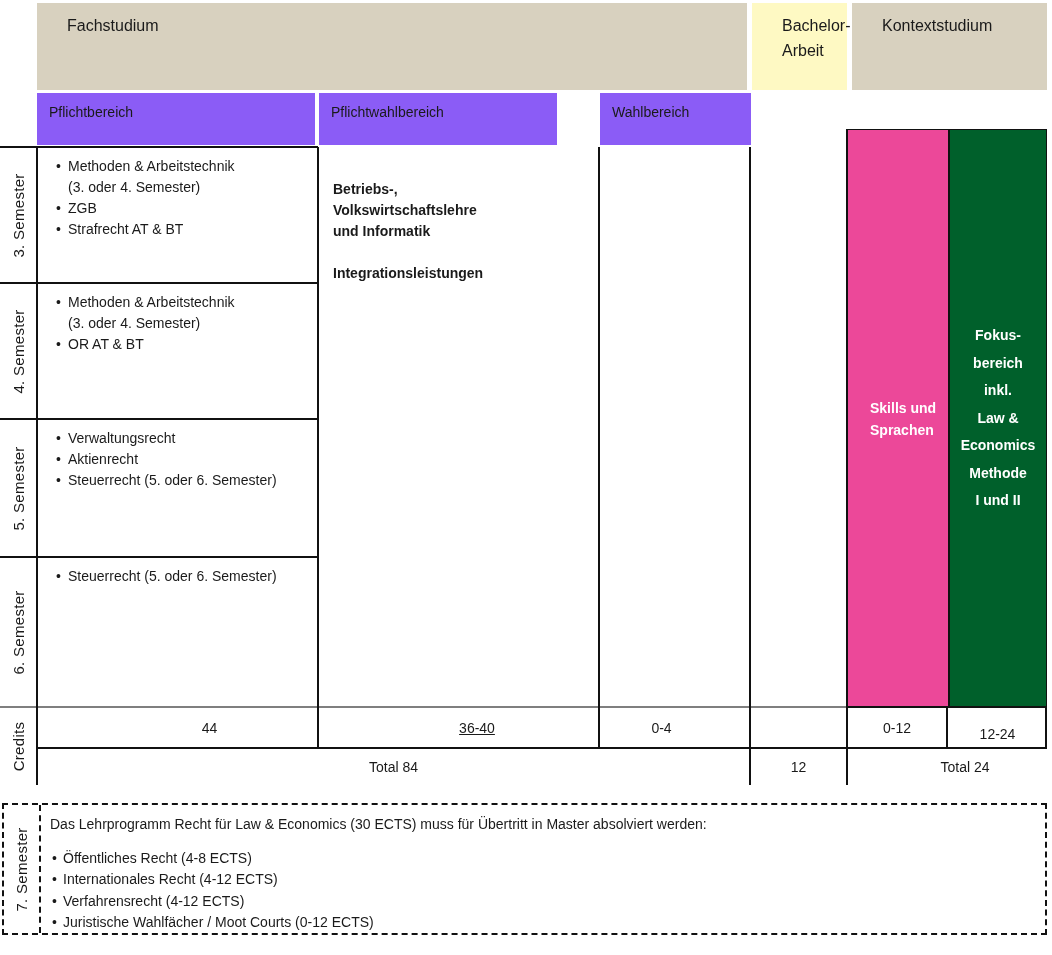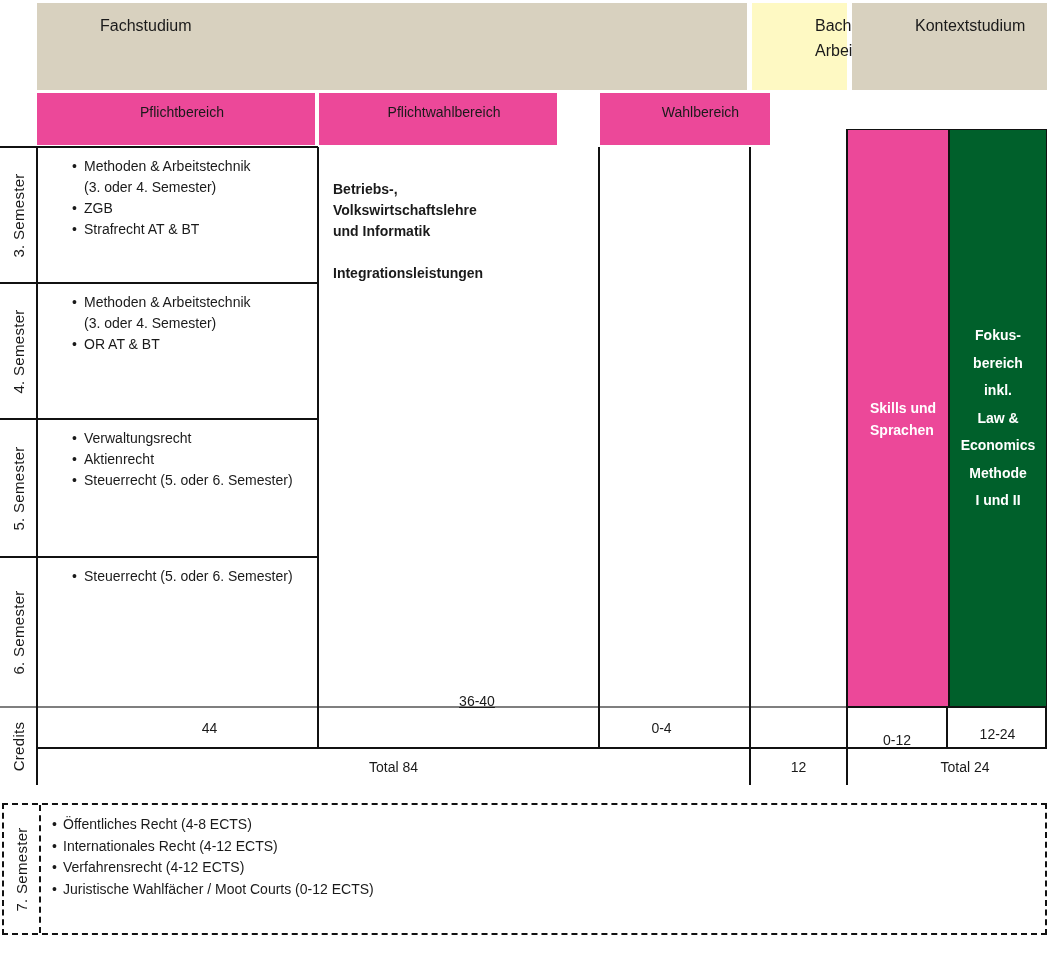--- a/index.html
+++ b/index.html
@@ -4,32 +4,32 @@
 <style>
   html,body{margin:0;padding:0;background:#fff;}
   #canvas{
     position:relative;width:1052px;height:955px;background:#fff;
     font-family:"Liberation Sans",sans-serif;color:#1a1a1a;overflow:hidden;
   }
   .abs{position:absolute;}
   
   .hdr{background:#d8d1bf;font-size:16px;}
   .hdr-light{background:#fef9c3;}
-  .hdr .pad, .hdr-light .pad{padding:10px 0 0 30px;line-height:25px;margin-left:33px;}
-  .subhdr{background:#ec4899;font-size:14px;text-align:center;}
+  .hdr .pad, .hdr-light .pad{padding:10px 0 0 30px;line-height:25px;}
+  .subhdr{background:#8b5cf6;font-size:14px;}
   .subhdr .pad{padding:11px 0 0 12px;}
   
   .hline{background:#111;height:2px;}
   .hline-gray{background:#7f7f7f;height:2px;}
   .vline{background:#111;width:2px;}
   
   .vlabel{display:flex;align-items:center;justify-content:center;font-size:15px;}
   .vlabel span{transform:rotate(-90deg);white-space:nowrap;letter-spacing:0.3px;}
   
-  .cell{font-size:14px;line-height:21px;padding:9px 6px 0 10px;box-sizing:border-box;margin-left:16px;}
+  .cell{font-size:14px;line-height:21px;padding:9px 6px 0 10px;box-sizing:border-box;}
   .li{position:relative;padding-left:21px;}
   .li::before{content:"\2022";position:absolute;left:9px;}
   .li.cont::before{content:"";}
   .pw{font-weight:bold;font-size:14px;line-height:21px;padding:32px 0 0 15px;}
   .pwgroup{margin-bottom:21px;}
   
   .greens{display:flex;box-sizing:border-box;}
   .gcol{box-sizing:border-box;color:#fff;font-weight:bold;font-size:14px;
         display:flex;flex-direction:column;justify-content:center;border-top:1px solid #111;margin-top:36px;}
   .gcol.skills{width:102px;background:#ec4899;border-left:2px solid #111;
@@ -63,21 +63,21 @@
   <div class="abs hdr" style="left:852px;top:3px;width:195px;height:87px;">
     <div class="pad">Kontextstudium</div>
   </div>
 
   <div class="abs subhdr" style="left:37px;top:93px;width:278px;height:52px;">
     <div class="pad">Pflichtbereich</div>
   </div>
   <div class="abs subhdr" style="left:319px;top:93px;width:238px;height:52px;">
     <div class="pad">Pflichtwahlbereich</div>
   </div>
-  <div class="abs subhdr" style="left:600px;top:93px;width:151px;height:52px;padding-left:19px;">
+  <div class="abs subhdr" style="left:600px;top:93px;width:151px;height:52px;">
     <div class="pad">Wahlbereich</div>
   </div>
 
   <div class="abs greens" style="left:846px;top:93px;width:201px;height:614px;">
     <div class="gcol skills">
       <div>Skills und</div>
       <div>Sprachen</div>
     </div>
     <div class="gcol fokus">
       <div>Fokus-</div>
@@ -147,35 +147,36 @@
   <div class="abs vline" style="left:598px;top:147px;height:601px;"></div>
   <div class="abs vline" style="left:749px;top:147px;height:638px;"></div>
   <div class="abs vline" style="left:846px;top:707px;height:78px;"></div>
   <div class="abs vline" style="left:946px;top:707px;height:41px;"></div>
   <div class="abs vline" style="left:1045px;top:707px;height:41px;"></div>
 
   <div class="abs vlabel" style="left:0;top:707px;width:37px;height:78px;">
     <span>Credits</span>
   </div>
   <div class="abs num" style="left:37px;top:707px;width:281px;height:41px;padding-left:32px;">44</div>
-  <div class="abs num" style="left:318px;top:680px;width:318px;height:41px;text-decoration:underline;">36-40</div>
+  <div class="abs num" style="left:318px;top:707px;width:318px;height:41px;text-decoration:underline;">36-40</div>
   <div class="abs num" style="left:599px;top:707px;width:125px;height:41px;">0-4</div>
-  <div class="abs num" style="left:847px;top:707px;width:100px;height:41px;margin-top:12px;">0-12</div>
+  <div class="abs num" style="left:847px;top:707px;width:100px;height:41px;">0-12</div>
   <div class="abs num" style="left:948px;top:707px;width:99px;height:54px;">12-24</div>
 
   <div class="abs num" style="left:37px;top:748px;width:713px;height:37px;">Total 84</div>
   <div class="abs num" style="left:750px;top:748px;width:97px;height:37px;">12</div>
   <div class="abs num" style="left:865px;top:748px;width:200px;height:37px;">Total 24</div>
 
   <div class="abs dashbox" style="left:2px;top:803px;width:1045px;height:132px;">
     <div class="abs dashsep" style="left:35px;top:0;height:128px;"></div>
     <div class="abs vlabel" style="left:0;top:0;width:35px;height:128px;">
       <span>7. Semester</span>
     </div>
     <div class="abs box7" style="left:46px;top:9px;width:980px;">
+      <div class="intro">Das Lehrprogramm Recht für Law &amp; Economics (30 ECTS) muss für Übertritt in Master absolviert werden:</div>
       <div class="li7">Öffentliches Recht (4-8 ECTS)</div>
       <div class="li7">Internationales Recht (4-12 ECTS)</div>
       <div class="li7">Verfahrensrecht (4-12 ECTS)</div>
       <div class="li7">Juristische Wahlfächer / Moot Courts (0-12 ECTS)</div>
     </div>
   </div>
 
 </div>
 
 </body></html>

